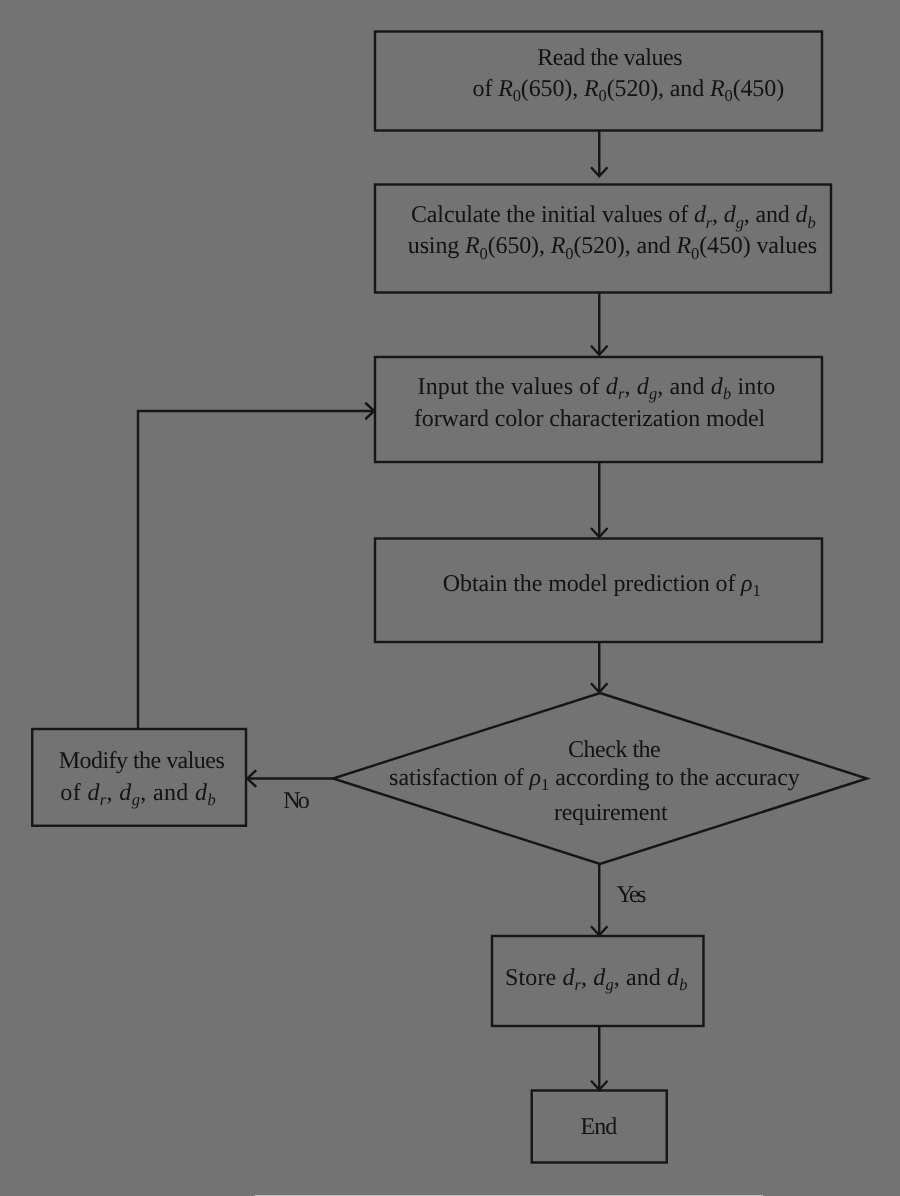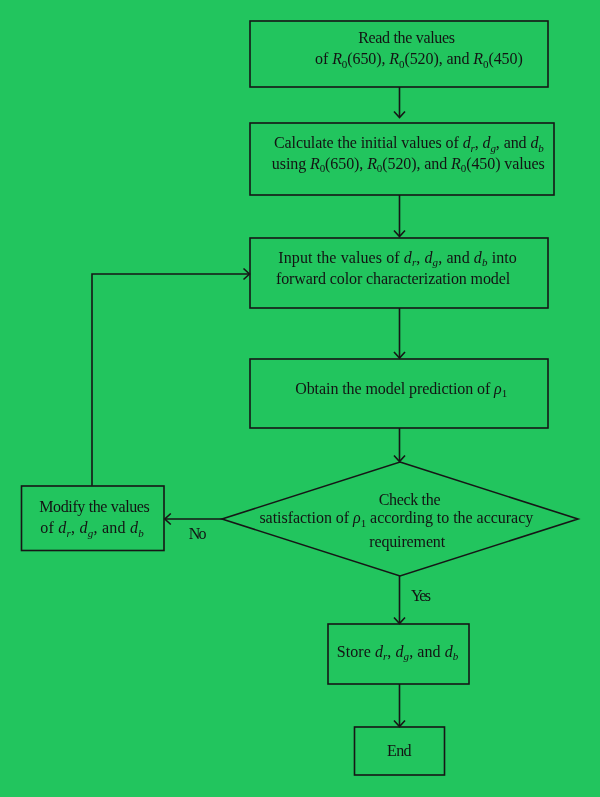--- a/index.html
+++ b/index.html
@@ -1,16 +1,16 @@
 <!DOCTYPE html>
 <html><head>
 <meta charset="utf-8">
 <style>
   html,body{margin:0;padding:0;background:#ffffff;}
-  #page{position:relative;width:600px;height:797px;background:#22c55e;overflow:hidden;}
+  #page{position:relative;width:600px;height:797px;background:#737373;overflow:hidden;}
   svg{display:block;}
   text{font-family:"Liberation Serif", serif;fill:#131313;}
 </style>
 </head>
 <body>
 <div id="page">
 <svg width="600" height="797" viewBox="0 0 600 797">
   <g fill="none" stroke="#161616" stroke-width="1.6">
     <rect x="250" y="21" width="298" height="66"></rect>
     <rect x="250" y="123" width="304" height="72"></rect>

